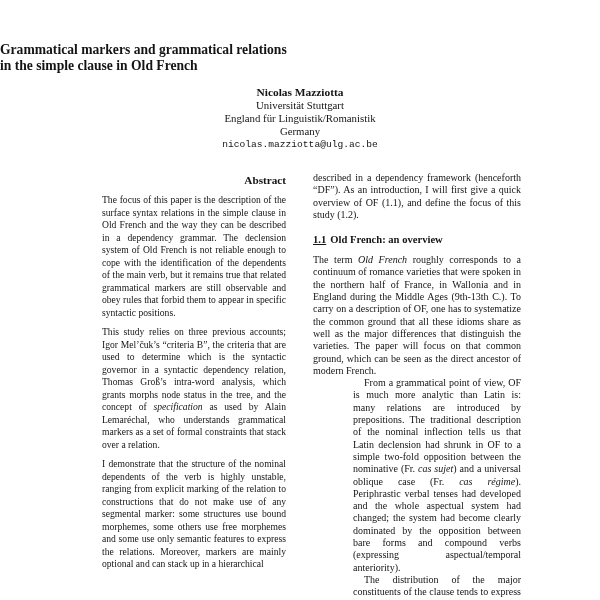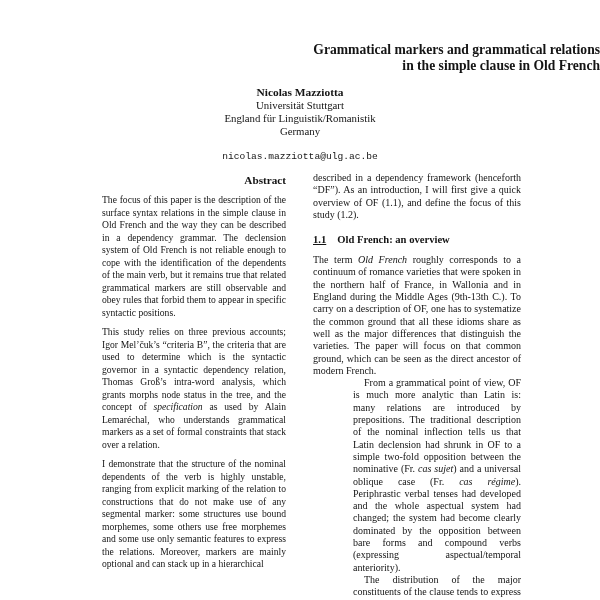--- a/index.html
+++ b/index.html
@@ -5,48 +5,48 @@
   html, body { margin: 0; padding: 0; }
   body {
     width: 600px; height: 600px;
     background: #ffffff;
     font-family: "Liberation Serif", serif;
     color: #141414;
     overflow: hidden;
   }
   .page { position: relative; width: 600px; height: 600px; background: #fff; overflow: hidden; }
 
-  .title-block { position: absolute; top: 42px; left: 0; width: 600px; text-align: right; }
+  .title-block { position: absolute; top: 42px; left: 0; width: 600px; text-align: left; }
   .title-line { font-weight: bold; font-size: 13.6px; line-height: 15.5px; }
 
   .author-block { position: absolute; top: 86px; left: 0; width: 600px; text-align: center; }
   .author-name { font-weight: bold; font-size: 11.4px; line-height: 13px; }
   .affil-line { font-size: 10.8px; line-height: 13px; }
-  .author-email { font-family: "Liberation Mono", "DejaVu Sans Mono", monospace; font-size: 9.6px; line-height: 14px; margin-top: 12px; }
+  .author-email { font-family: "Liberation Mono", "DejaVu Sans Mono", monospace; font-size: 9.6px; line-height: 14px; }
 
   .col { position: absolute; top: 172px; }
   .col-left { left: 102px; width: 184px; }
   .col-right { left: 313px; width: 208px; }
 
   .abstract-heading { text-align: right; font-weight: bold; font-size: 11.2px; margin: 2px 0 8px 0; }
   .abstract-par {
     font-size: 9.6px; line-height: 12.5px;
     text-align: justify; text-justify: inter-word;
     margin: 0 0 7px 0;
   }
 
   .body-par {
     font-size: 10px; line-height: 12.3px;
     text-align: justify; text-justify: inter-word;
     margin: 0;
   }
   .body-par.indent { text-indent: 11px; margin-left: 40px; }
 
   .section-heading { font-size: 10.6px; font-weight: bold; margin: 13px 0 9px 0; }
-  .section-number { margin-right: 11px; text-decoration: underline; }
+  .section-number { margin-right: 4px; text-decoration: underline; }
 
   i { }
 </style>
 </head>
 <body>
 
 <div class="page">
 
   <div class="title-block">
     <div class="title-line">Grammatical markers and grammatical relations</div>

